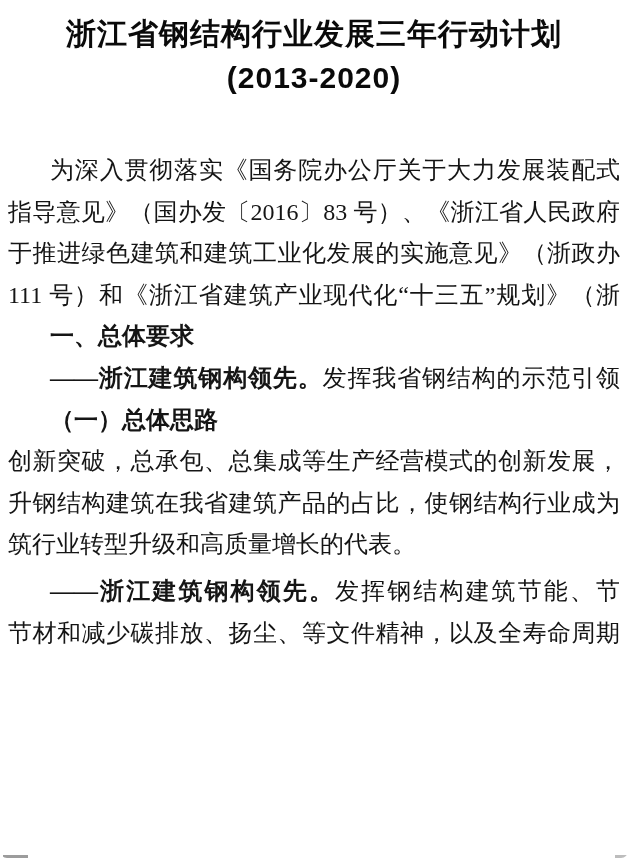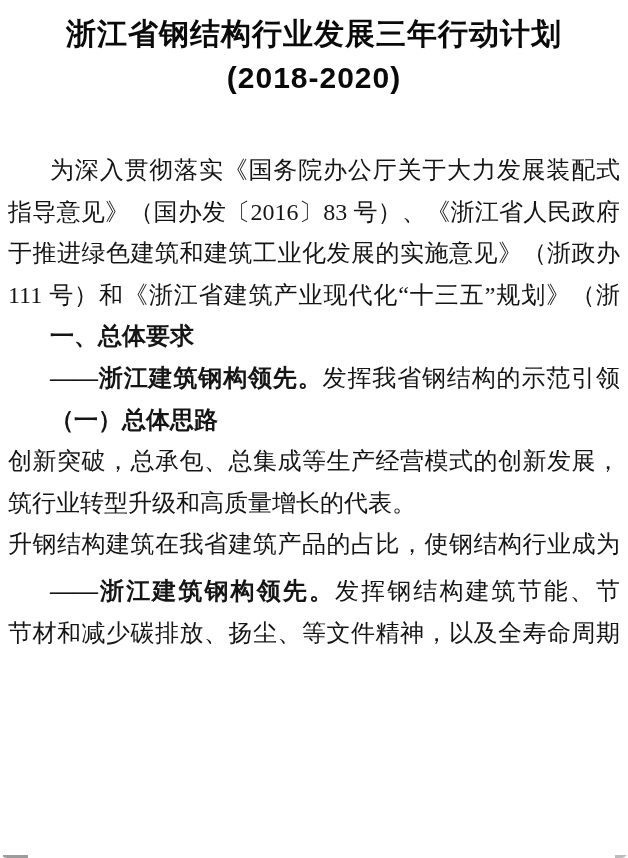--- a/index.html
+++ b/index.html
@@ -77,37 +77,37 @@
     background: #bdbdbd;
   }
 </style>
 </head>
 <body>
 
 <div class="page">
 
   <div class="title-block">
     <div class="title-line">浙江省钢结构行业发展三年行动计划</div>
-    <div class="title-line">(2018-2020)</div>
+    <div class="title-line">(2013-2020)</div>
   </div>
 
   <div class="body-block">
 
     <div class="ln first">为深入贯彻落实《国务院办公厅关于大力发展装配式建筑的</div>
     <div class="ln">指导意见》（国办发〔2016〕83 号）、《浙江省人民政府办公厅关</div>
     <div class="ln">于推进绿色建筑和建筑工业化发展的实施意见》（浙政办发〔2016〕</div>
     <div class="ln">111 号）和《浙江省建筑产业现代化“十三五”规划》（浙政办发</div>
 
     <div class="ln heading">一、总体要求</div>
     <div class="ln first"><span class="lead">——浙江建筑钢构领先。</span><span>发挥我省钢结构的示范引领作用，</span></div>
 
     <div class="ln heading">（一）总体思路</div>
     <div class="ln">创新突破，总承包、总集成等生产经营模式的创新发展，持续提</div>
+    <div class="ln">升钢结构建筑在我省建筑产品的占比，使钢结构行业成为我省建</div>
     <div class="ln ln-last">筑行业转型升级和高质量增长的代表。</div>
-    <div class="ln">升钢结构建筑在我省建筑产品的占比，使钢结构行业成为我省建</div>
 
     <div class="ln first p3gap"><span class="lead">——浙江建筑钢构领先。</span><span>发挥钢结构建筑节能、节水、节地、</span></div>
     <div class="ln">节材和减少碳排放、扬尘、等文件精神，以及全寿命周期长的</div>
 
   </div>
 
   <div class="mark-left"></div>
   <div class="mark-right"></div>
 
 </div>

